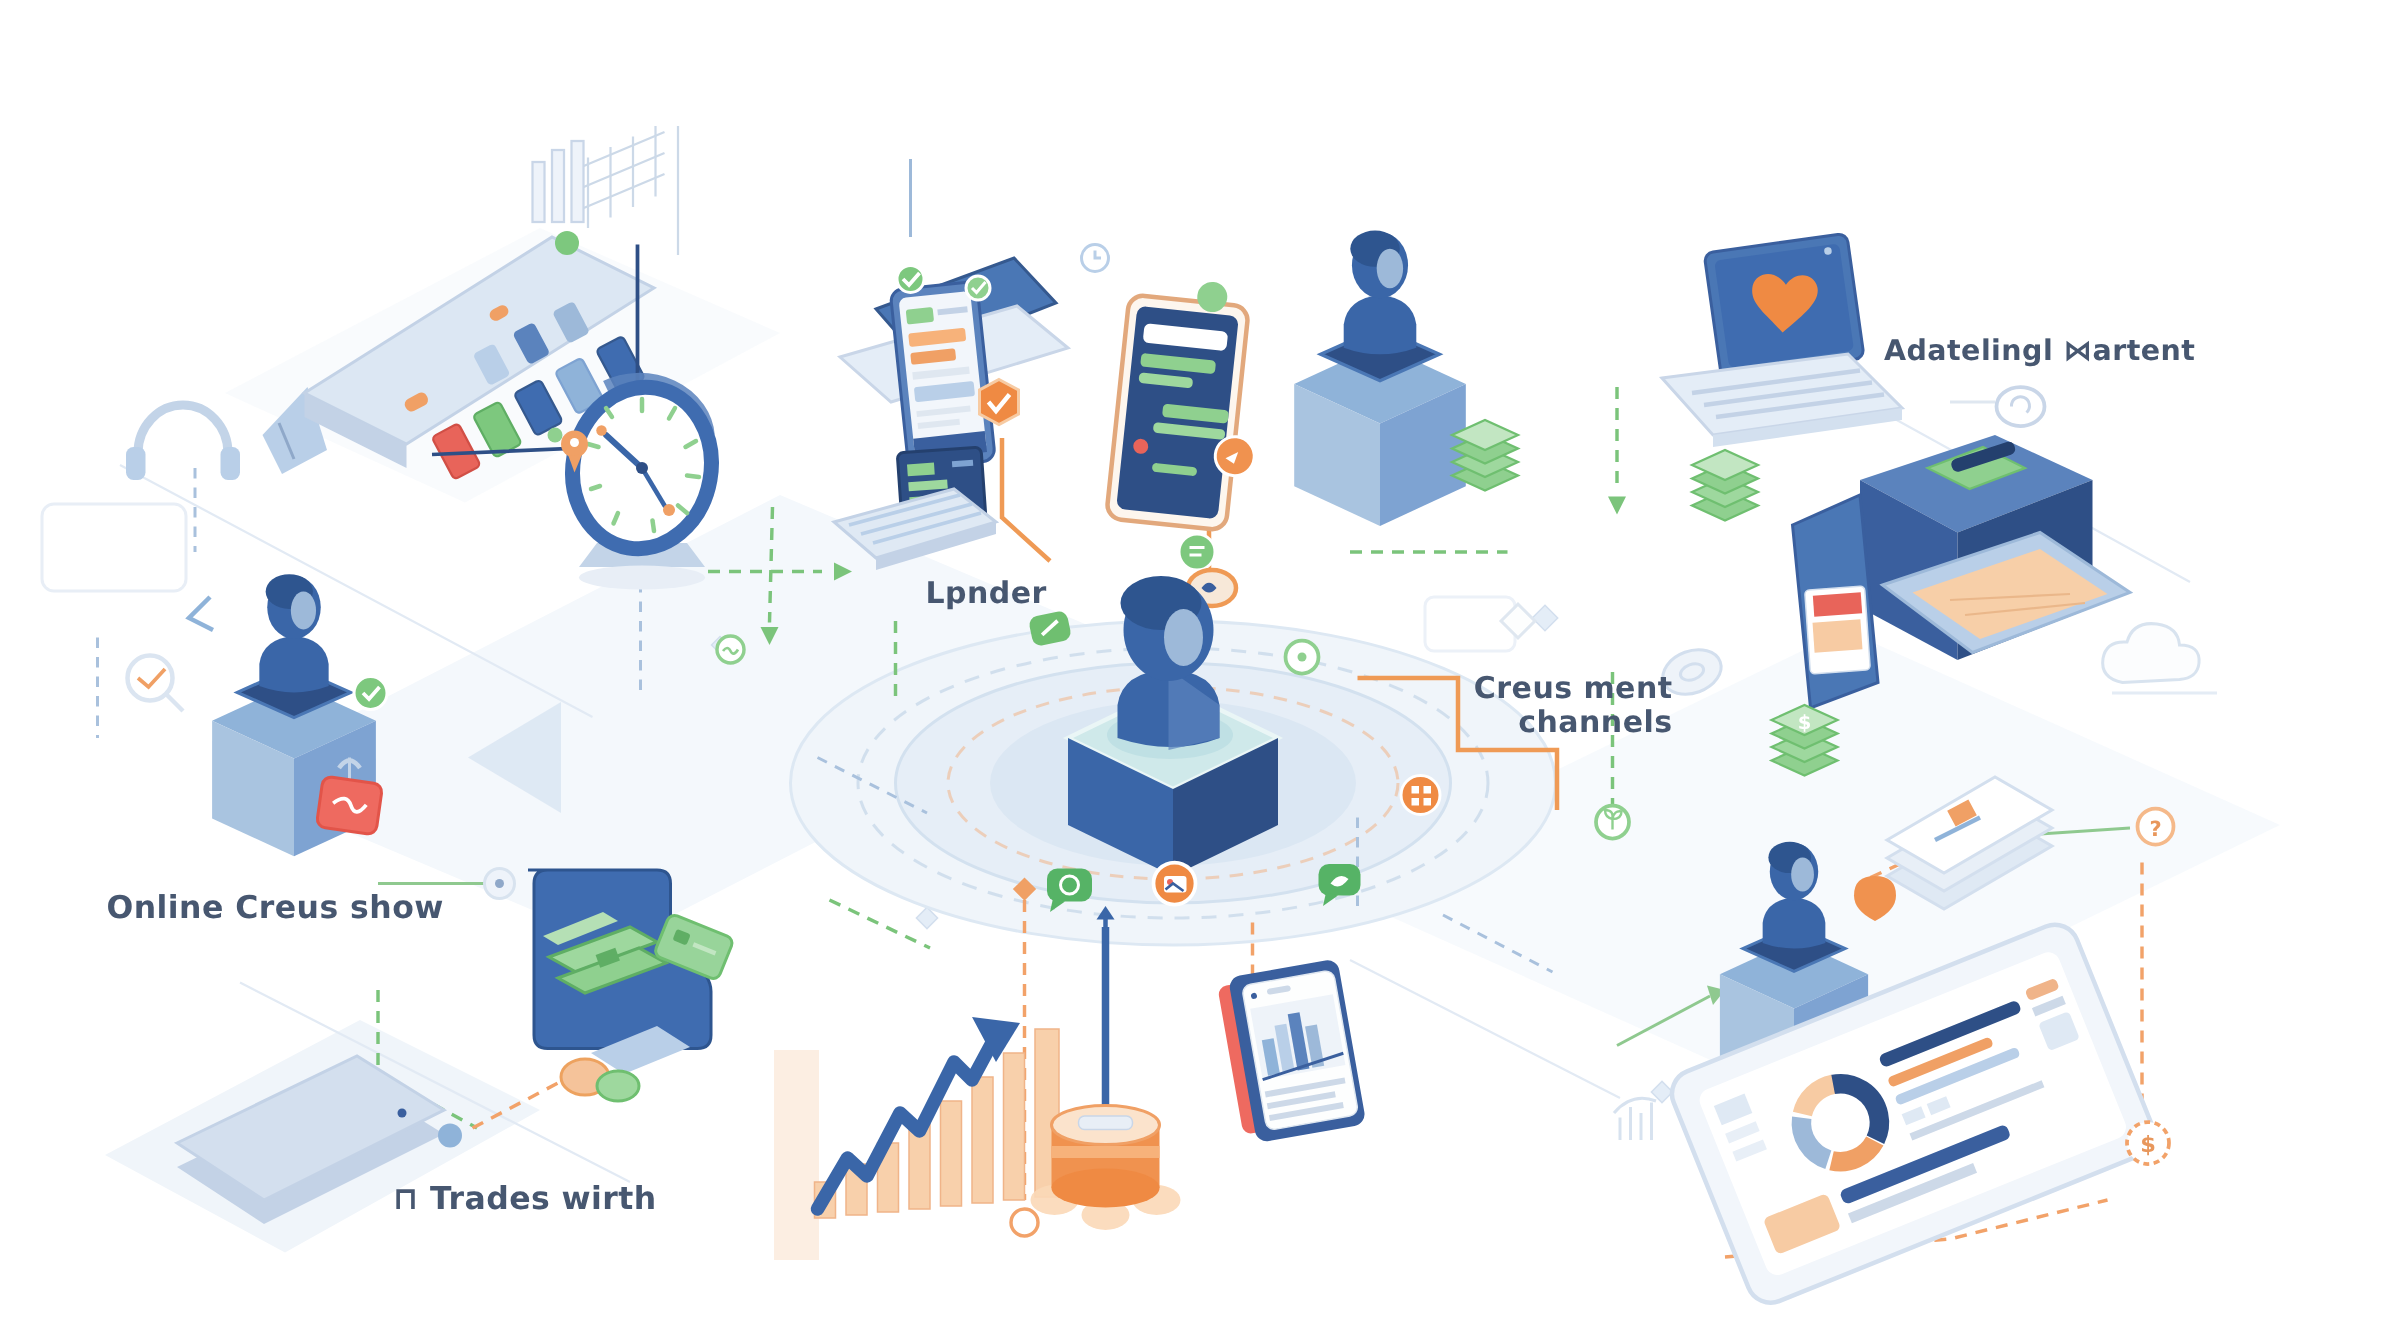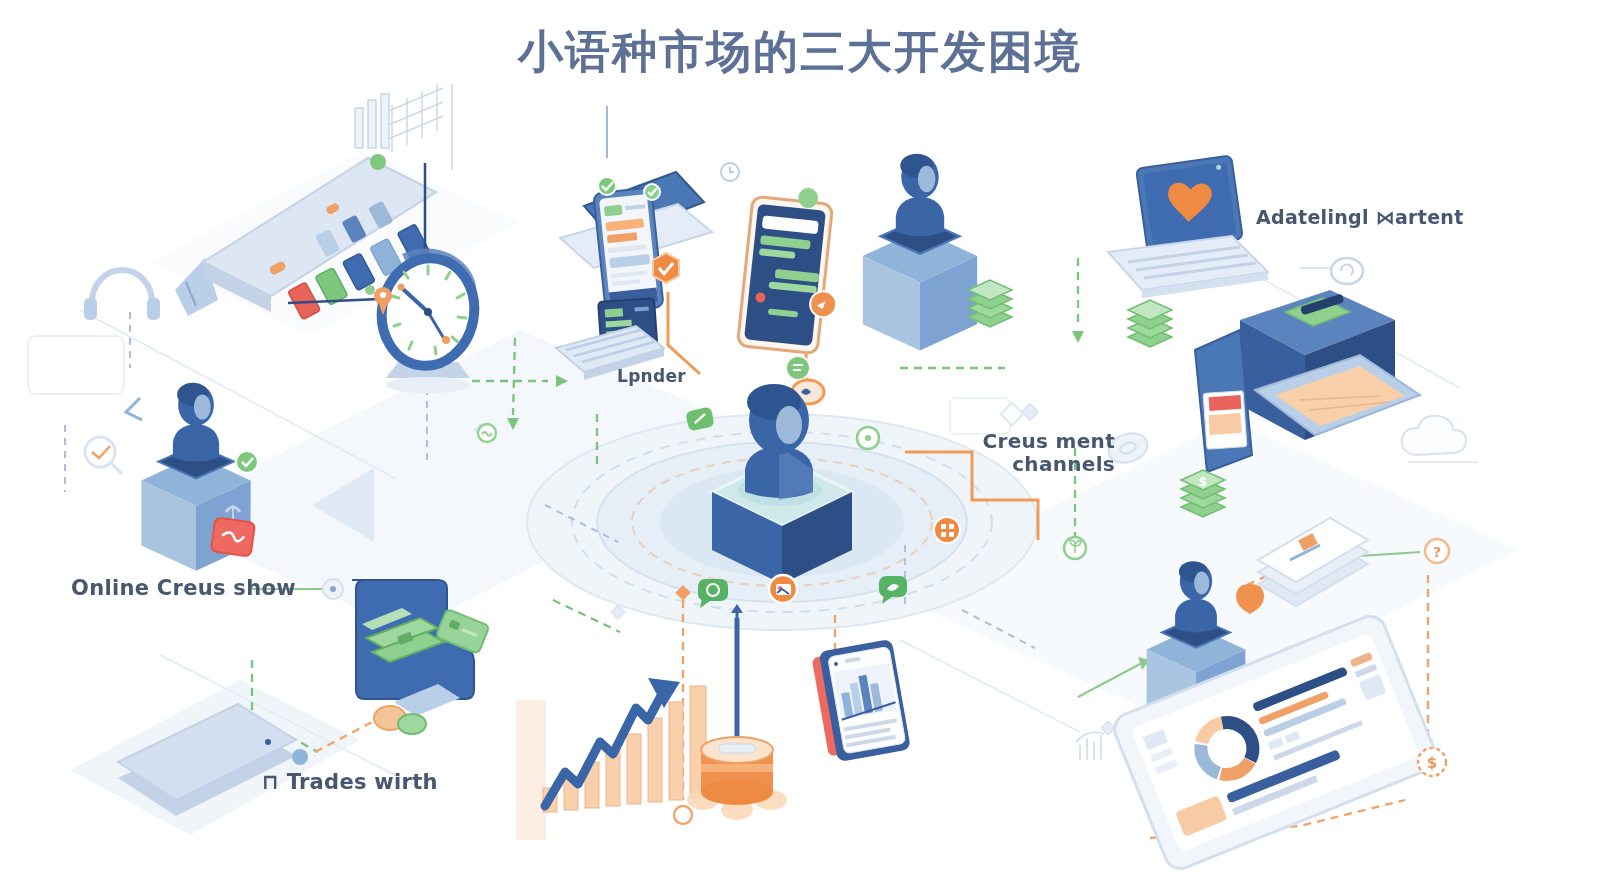--- a/index.html
+++ b/index.html
@@ -1,21 +1,21 @@
 <!DOCTYPE html>
 <html><head>
 <meta charset="utf-8">
 <style>
   html,body{margin:0;padding:0;background:#fff;}
   .stage{position:relative;width:1600px;height:896px;background:#ffffff;overflow:hidden;
          font-family:"DejaVu Sans","Liberation Sans",sans-serif;}
   .stage svg{position:absolute;left:0;top:0;}
   .title{position:absolute;left:0;top:22px;width:100%;text-align:center;
          font-size:45px;font-weight:600;letter-spacing:2px;color:#5c7195;}
-  .label{position:absolute;color:#475770;font-weight:600;font-size:21px;letter-spacing:.3px;white-space:nowrap;}
+  .label{position:absolute;color:#475770;font-weight:600;font-size:21px;letter-spacing:.3px;white-space:nowrap;margin-top:17px;}
   .label.center{text-align:right;white-space:normal;}
 </style>
 </head>
 <body>
 
 <div class="stage">
 
 <svg width="1600" height="896" viewBox="0 0 1600 896">
 
   <g>
@@ -520,25 +520,24 @@
     <line x1="1094" y1="742" x2="1094" y2="760"></line>
         <line x1="1101" y1="735" x2="1101" y2="760"></line>
     <path d="M1076,742 q12,-14 28,-8"></path>
   </g>
   <g transform="rotate(-20 1128 448)">
     <ellipse cx="1128" cy="448" rx="20" ry="14" fill="#eef3f9" stroke="#d3dfee" stroke-width="2"></ellipse>
     <ellipse cx="1128" cy="448" rx="8" ry="5" fill="none" stroke="#d3dfee" stroke-width="2"></ellipse>
   </g>
 </svg>
 
-<div class="title">小语种市场的三大开发困境</div>
 
 <div class="label" style="left:1256px;top:206px;font-size:19px;">Adatelingl ⋈artent</div>
 
-<div class="label" style="left:617px;top:366px;font-size:17px;">Lpnder</div>
+<div class="label" style="left:617px;top:366px;font-size:20px;">Lpnder</div>
 
 <div class="label center" style="left:955px;top:430px;width:160px;font-size:20px;line-height:23px;">
   <span>Creus ment</span><br>
   <span>channels</span>
 </div>
 
 <div class="label" style="left:71px;top:576px;">Online Creus show</div>
 
 <div class="label" style="left:262px;top:770px;">
   <span>⊓</span>

